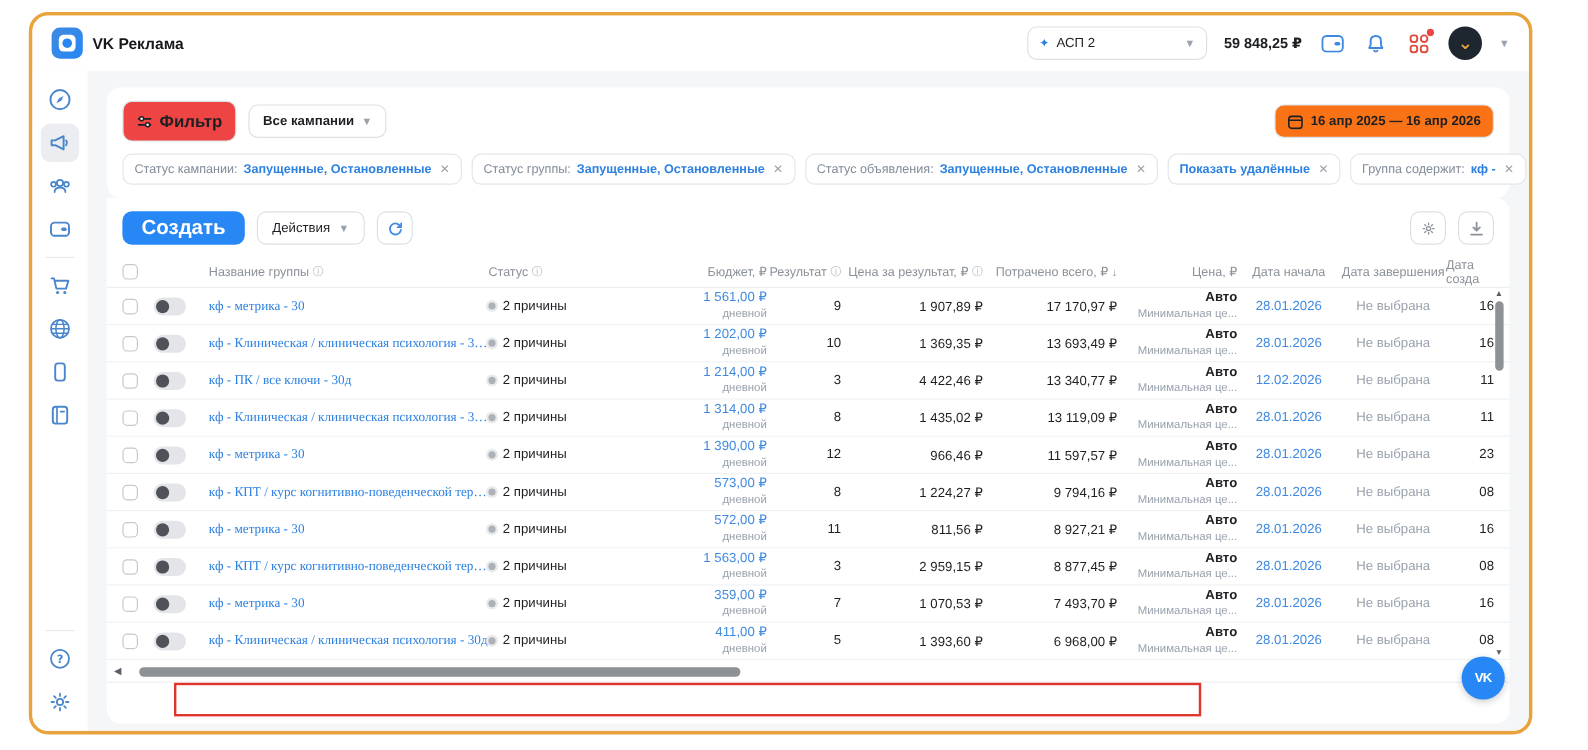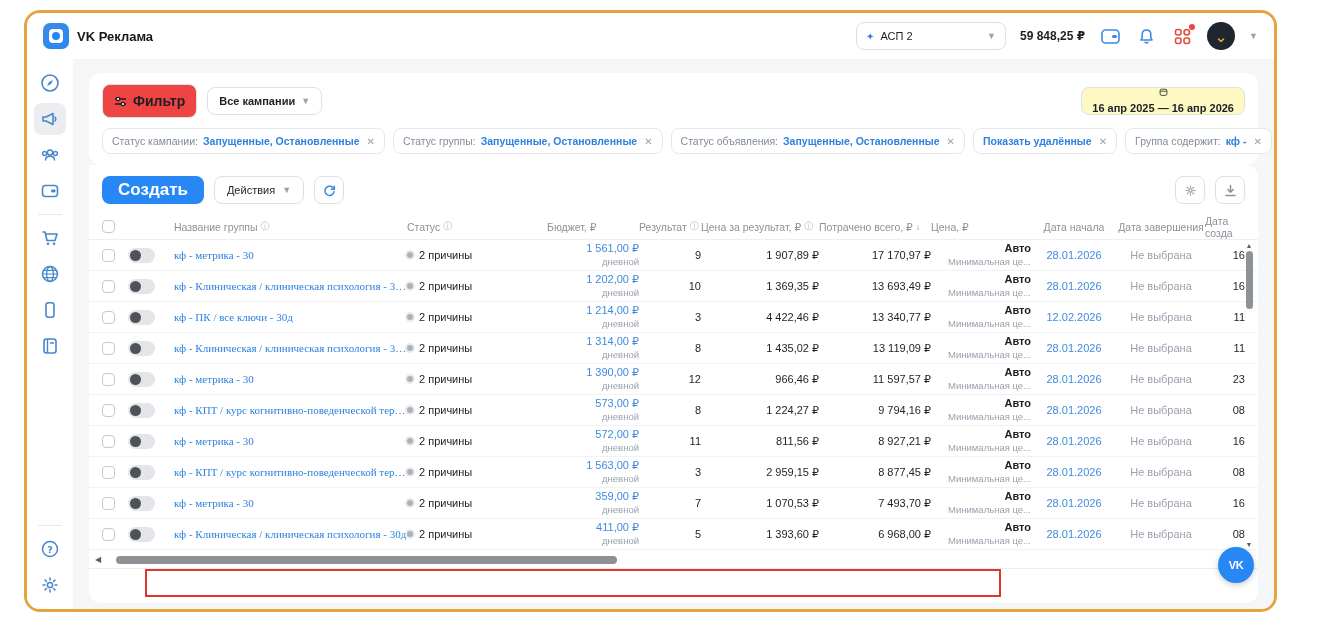--- a/index.html
+++ b/index.html
@@ -33,21 +33,21 @@
   .content { flex:1; padding:14px 16px 0 16px; position:relative; overflow:hidden; }
 
   
   .filter-card { background:#fff; border-radius:12px; padding:11px 13px; }
   .f-row1 { display:flex; align-items:center; gap:10px; }
   .btn-filter { height:28px; border:1px solid #DCE1E6; border-radius:8px; background:#ef4444; display:flex; align-items:center; gap:6px; padding:16px 11px; font-size:14px; font-weight:bold; color:#1D1F23; }
   .search { width:232px; height:28px; background:#F2F3F5; border-radius:8px; display:flex; align-items:center; gap:6px; padding:0 9px; font-size:11px; color:#99A2AD; }
   .btn-drop { height:28px; border:1px solid #DCE1E6; border-radius:8px; background:#fff; display:flex; align-items:center; gap:6px; padding:0 11px; font-size:11px; font-weight:bold; color:#1D1F23; }
   .btn-drop .chev, .btn-filter .chev { color:#99A2AD; font-size:9px; }
   .f-spacer { flex:1; }
-  .date-btn { height:28px; border:1px solid #DCE1E6; border-radius:8px; background:#fef9c3; display:flex; align-items:center; gap:6px; padding:0 10px; font-size:11px; font-weight:bold; color:#1D1F23;flex-direction:column; }
+  .date-btn { height:28px; border:1px solid #DCE1E6; border-radius:8px; background:#f97316; display:flex; align-items:center; gap:6px; padding:0 10px; font-size:11px; font-weight:bold; color:#1D1F23; }
   .f-row2 { display:flex; align-items:center; gap:8px; margin-top:10px; }
   .chip { height:26px; border:1px solid #E3E6EA; border-radius:8px; background:#fff; display:flex; align-items:center; gap:5px; padding:0 9px; font-size:10.5px; color:#818C99; white-space:nowrap; }
   .chip .cval { color:#2D81E0; font-weight:bold; }
   .chip .x { color:#99A2AD; font-size:10px; margin-left:2px; cursor:pointer; }
   .chip-btn { height:26px; border-radius:8px; background:#F0F1F4; border:none; padding:0 12px; font-size:10.5px; font-weight:bold; color:#2D81E0; }
 
   
   .tabs { display:flex; margin-top:13px; gap:2px; }
   .tab { padding:9px 18px 10px 18px; font-size:11px; color:#333; background:#EEEFF1; border-radius:10px 10px 0 0; }
   .tab.active { background:#fff; font-weight:bold; color:#16181C; }
@@ -56,21 +56,21 @@
   .table-card { background:#fff; border-radius:0 12px 12px 12px; padding-top:11px; position:relative; height:438px; }
   .toolbar { display:flex; align-items:center; gap:10px; padding:0 13px; }
   .btn-create { height:28px; background:#2787F5; color:#fff; border:none; border-radius:8px; padding:0 16px; font-size:17px; font-weight:bold; }
   .btn-actions { height:28px; border:1px solid #DCE1E6; border-radius:8px; background:#fff; display:flex; align-items:center; gap:7px; padding:0 12px; font-size:11px; color:#1D1F23; }
   .btn-sq { width:30px; height:28px; border:1px solid #DCE1E6; border-radius:8px; background:#fff; display:flex; align-items:center; justify-content:center; }
   .tb-spacer { flex:1; }
 
   .grid { display:grid; grid-template-columns:26px 46px minmax(0,1fr) 140px 92px 62px 118px 112px 100px 86px 88px 40px; align-items:center; padding:0 13px; }
   .thead { height:26px; margin-top:10px; border-bottom:1px solid #ECEEF0; color:#8C9299; font-size:10.5px; }
   .th { display:flex; align-items:center; gap:3px; }
-  .th.r { }
+  .th.r { justify-content:flex-end; }
   .th.c { justify-content:center; }
   .info { color:#B3B9C1; font-size:9px; }
   .sort { color:#8C9299; font-size:9px; }
 
   .rows-wrap { position:relative; }
   .trow { height:31px; border-bottom:1px solid #F1F2F4; font-size:11px; color:#1D1F23; }
   .checkbox { width:13px; height:13px; border:1.5px solid #C4C9CE; border-radius:4px; display:block; }
   .toggle { width:27px; height:15px; border-radius:8px; background:#E3E5E8; display:flex; align-items:center; padding:0 2px; }
   .knob { width:11px; height:11px; border-radius:50%; background:#4F5259; display:block; }
   .glink { color:#2D81E0; text-decoration:none; white-space:nowrap; overflow:hidden; text-overflow:ellipsis; display:block;font-family:Liberation Serif, serif; }

